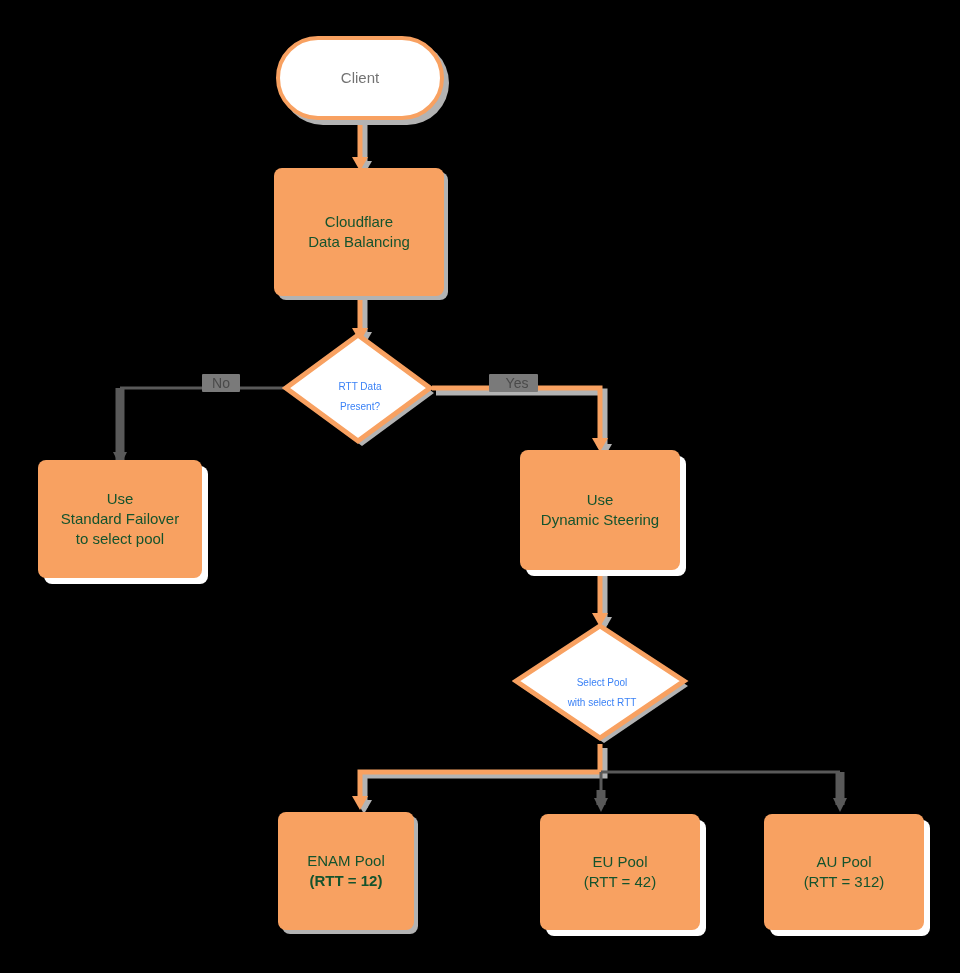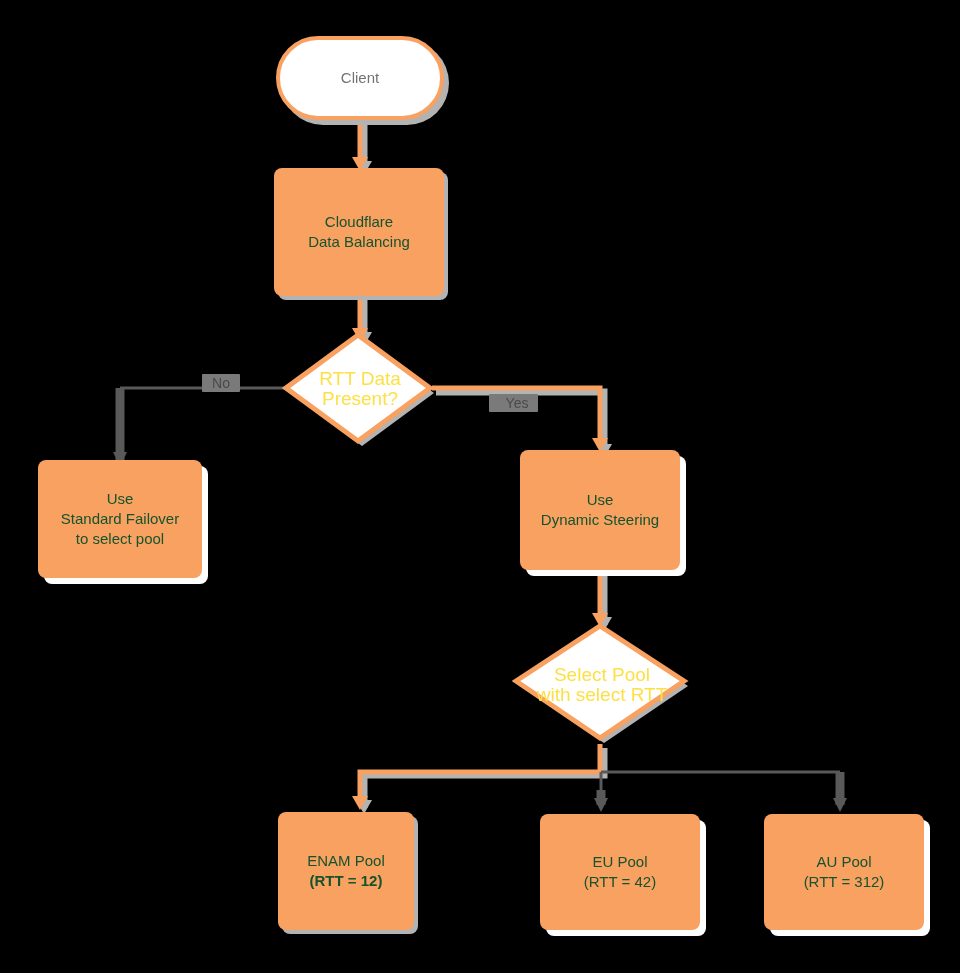--- a/index.html
+++ b/index.html
@@ -56,29 +56,29 @@
     position: absolute;
   }
   .diamond-shape {
     position: absolute;
     left: 0; top: 0;
     width: 100%;
     height: 100%;
   }
   .diamond-label {
     position: absolute;
-    left: 0; top: 0;
+    left: 0; top: 8px;
     width: 100%;
     height: 100%;
     display: flex;
     align-items: center;
     justify-content: center;
     text-align: center;
-    color: #fde047;
-    font-size: 19px;
+    color: #3b82f6;
+    font-size: 10px;
     line-height: 20px;
     pointer-events: none;
   }
   .edge-label {
     position: absolute;
     background: #7a7a7a;
     color: #4a4a4a;
     font-size: 14px;
     line-height: 14px;
     padding: 2px 4px;
@@ -165,21 +165,21 @@
     <div class="diamond-label" style="padding-right:6px;padding-bottom:4px;">
       <div>
         <span class="lbl-line">RTT Data</span>
         <span class="lbl-line">Present?</span>
       </div>
     </div>
   </div>
 
   <div class="edge-label" style="left:202px; top:374px; width:30px;">No</div>
 
-  <div class="edge-label" style="left:489px; top:394px; width:34px;padding-left:11px;">Yes</div>
+  <div class="edge-label" style="left:489px; top:374px; width:34px;padding-left:11px;">Yes</div>
 
   <div class="node rect whiteshadow" style="left:38px; top:460px; width:164px; height:118px;">
     <div>
       <span class="lbl-line">Use</span>
       <span class="lbl-line">Standard Failover</span>
       <span class="lbl-line">to select pool</span>
     </div>
   </div>
 
   <div class="node rect whiteshadow" style="left:520px; top:450px; width:160px; height:120px;">

